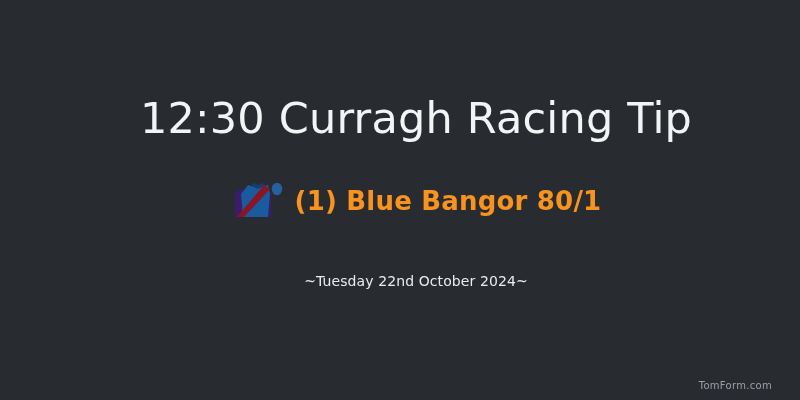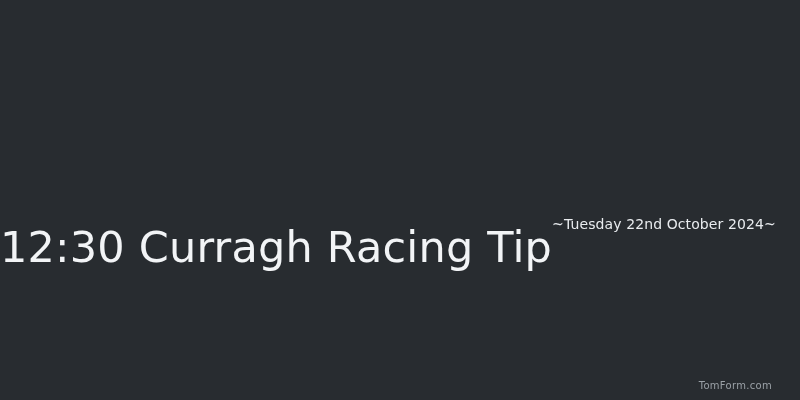--- a/index.html
+++ b/index.html
@@ -13,22 +13,24 @@
     font-family: "DejaVu Sans", "Liberation Sans", sans-serif;
     overflow: hidden;
     position: relative;
   }
 
   .card {
     width: 800px;
     height: 400px;
     box-sizing: border-box;
     display: flex;
+    flex-direction: column;
     align-items: center;
     position: relative;
+    padding-left: 32px;
   }
 
   .title {
     margin-top: 95px;
     font-size: 43px;
     font-weight: 400;
     color: #f2f4f6;
     letter-spacing: 0.2px;
     line-height: 1.1;
     white-space: nowrap;
@@ -79,18 +81,39 @@
     white-space: nowrap;
   }
 </style>
 </head>
 <body>
 
 <div class="card">
 
   <div class="title">12:30 Curragh Racing Tip</div>
 
+  <div class="tip-row">
+
+    <span class="silk-icon">
+      <svg viewBox="0 0 54 50" width="54" height="50" xmlns="http://www.w3.org/2000/svg" aria-hidden="true">
+
+        <path d="M10 12 L4 17 L4 41 L12 41 L12 16 Z" fill="#3b1c6b"></path>
+
+        <path d="M34 12 L40 17 L40 41 L32 41 L32 16 Z" fill="#3b1c6b"></path>
+
+        <path d="M17 9 L27 12 L37 9 L39 18 L37 41 L12 41 L10 18 Z" fill="#1a5a9e"></path>
+
+        <path d="M20 9 L27 13 L34 9 L31 7 L27 9 L23 7 Z" fill="#123f70"></path>
+
+        <path d="M33 9 L39 13 L13 41 L6 41 Z" fill="#8b1520"></path>
+
+        <ellipse cx="46" cy="13" rx="5.2" ry="6.2" fill="#27609e"></ellipse>
+      </svg>
+    </span>
+
+    <span class="tip-text">(1) Blue Bangor 80/1</span>
+  </div>
 
   <div class="date-line">~Tuesday 22nd October 2024~</div>
 
   <div class="watermark">TomForm.com</div>
 
 </div>
 
 </body></html>

